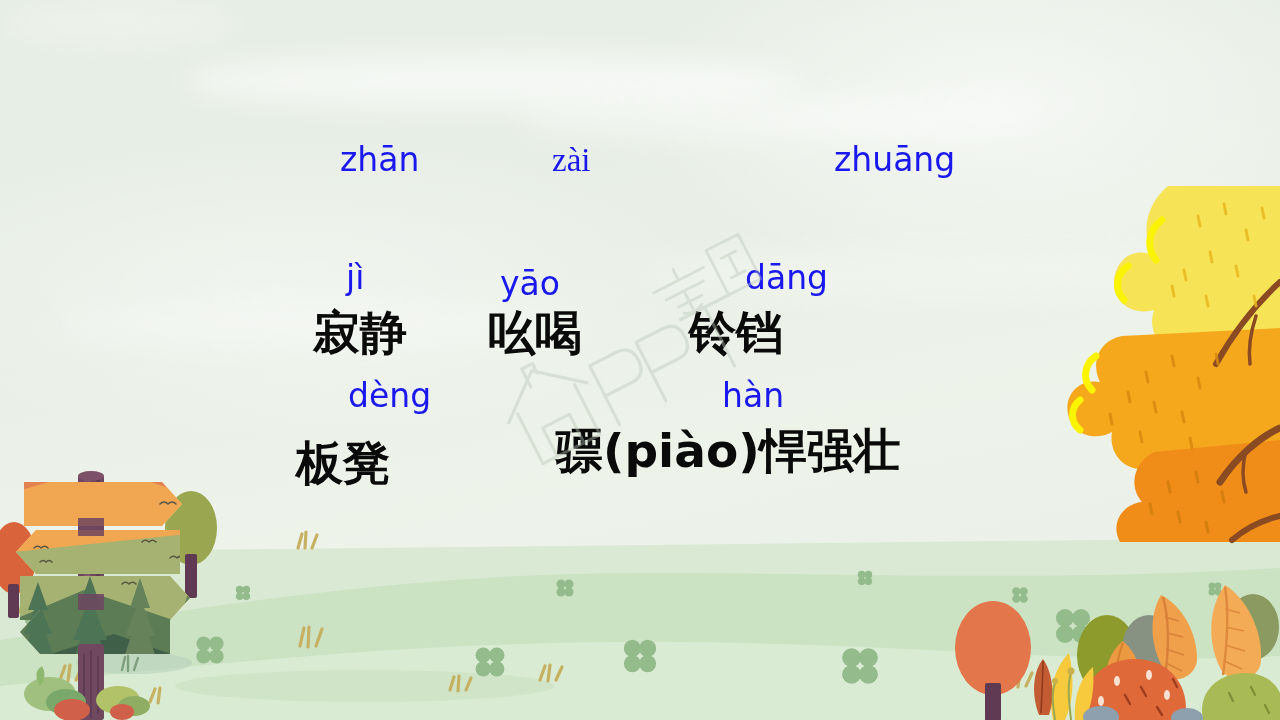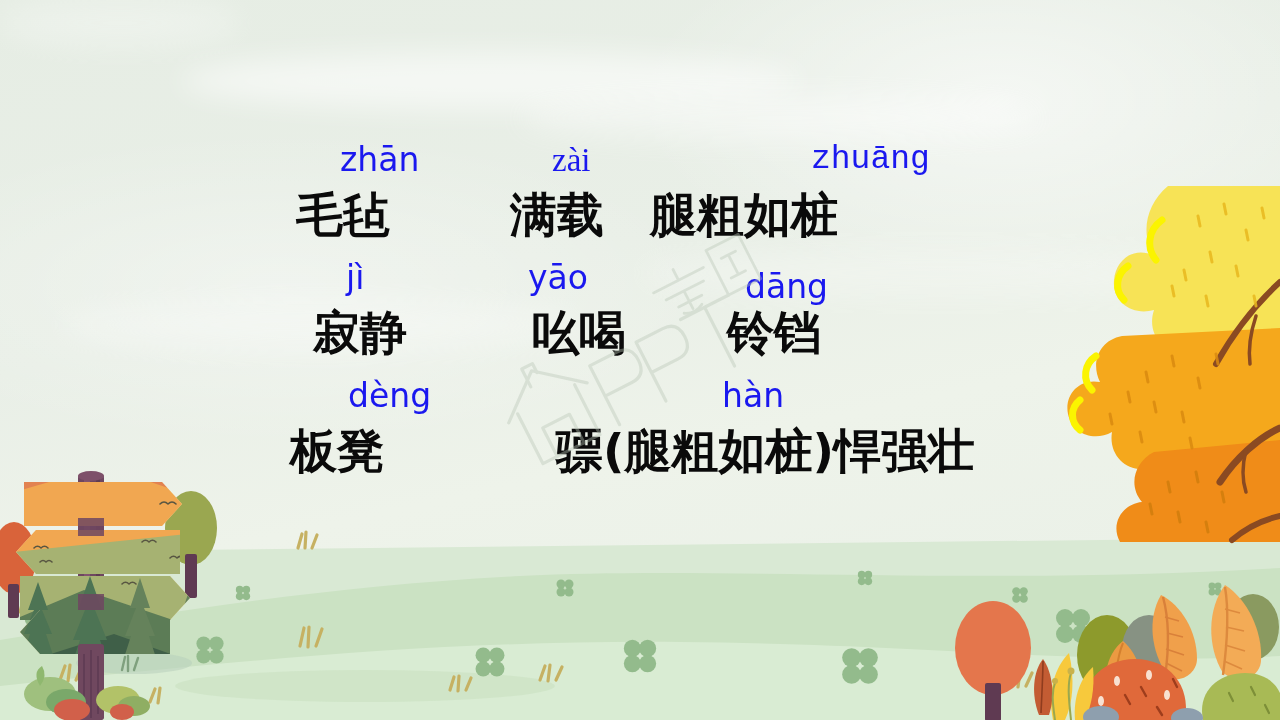--- a/index.html
+++ b/index.html
@@ -37,28 +37,28 @@
     position:absolute;color:#1a18ef;font-size:33px;line-height:40px;
     font-family:"DejaVu Sans","Liberation Sans",sans-serif;font-weight:400;white-space:nowrap;
   }
   .hz{
     position:absolute;color:#0a0a0a;font-size:47px;line-height:58px;font-weight:bold;
     font-family:"DejaVu Sans","Liberation Sans",sans-serif;white-space:nowrap;
     letter-spacing:0px;
   }
 
   
-  .r1 .p1{left:340px;} .r1 .p2{left:552px;font-family:Liberation Serif, serif;} .r1 .p3{left:811px;font-family:Liberation Mono, monospace;}
+  .r1 .p1{left:340px;} .r1 .p2{left:552px;font-family:Liberation Serif, serif;} .r1 .p3{left:834px;}
   .r1 .h1{left:296px;} .r1 .h2{left:510px;} .r1 .h3{left:650px;}
   
-  .r2 .p1{left:346px;} .r2 .p2{left:528px;} .r2 .p3{left:745px;margin-top:9px;}
-  .r2 .h1{left:313px;} .r2 .h2{left:532px;} .r2 .h3{left:727px;}
+  .r2 .p1{left:346px;} .r2 .p2{left:500px;margin-top:6px;} .r2 .p3{left:745px;}
+  .r2 .h1{left:313px;} .r2 .h2{left:488px;} .r2 .h3{left:689px;}
   
   .r3 .p1{left:348px;} .r3 .p2{left:722px;text-align:center;}
-  .r3 .h1{left:290px;} .r3 .h2{left:556px;}
+  .r3 .h1{left:296px;margin-top:12px;} .r3 .h2{left:556px;}
 
   
   .watermark{
     position:absolute;left:495px;top:280px;width:300px;height:195px;
     transform:rotate(-27deg);opacity:.40;pointer-events:none;
   }
 
   
   .deco{position:absolute;pointer-events:none;}
   .dec-left{left:-6px;bottom:0;width:250px;height:262px;}
@@ -388,25 +388,20 @@
   </svg>
 
   <div class="text-block">
 
     <div class="row r1">
       <div class="pinyin-line">
         <span class="py p1">zhān</span>
         <span class="py p2">zài</span>
         <span class="py p3">zhuāng</span>
       </div>
-      <div class="hanzi-line">
-        <span class="hz h1">毛毡</span>
-        <span class="hz h2">满载</span>
-        <span class="hz h3">腿粗如桩</span>
-      </div>
     </div>
 
     <div class="row r2">
       <div class="pinyin-line">
         <span class="py p1">jì</span>
         <span class="py p2">yāo</span>
         <span class="py p3">dāng</span>
       </div>
       <div class="hanzi-line">
         <span class="hz h1">寂静</span>
@@ -415,21 +410,21 @@
       </div>
     </div>
 
     <div class="row r3">
       <div class="pinyin-line">
         <span class="py p1">dèng</span>
         <span class="py p2">hàn</span>
       </div>
       <div class="hanzi-line">
         <span class="hz h1">板凳</span>
-        <span class="hz h2">骠(腿粗如桩)悍强壮</span>
+        <span class="hz h2">骠(piào)悍强壮</span>
       </div>
     </div>
   </div>
 
   <svg class="watermark" viewBox="0 0 300 195">
     <g fill="none" stroke="#b9c6b6" stroke-width="3.2" stroke-linejoin="round" stroke-linecap="round">
 
       <g>
         <path d="M8,76 L52,40 L96,76"></path>
         <path d="M20,72 L20,128 L84,128 L84,72"></path>

